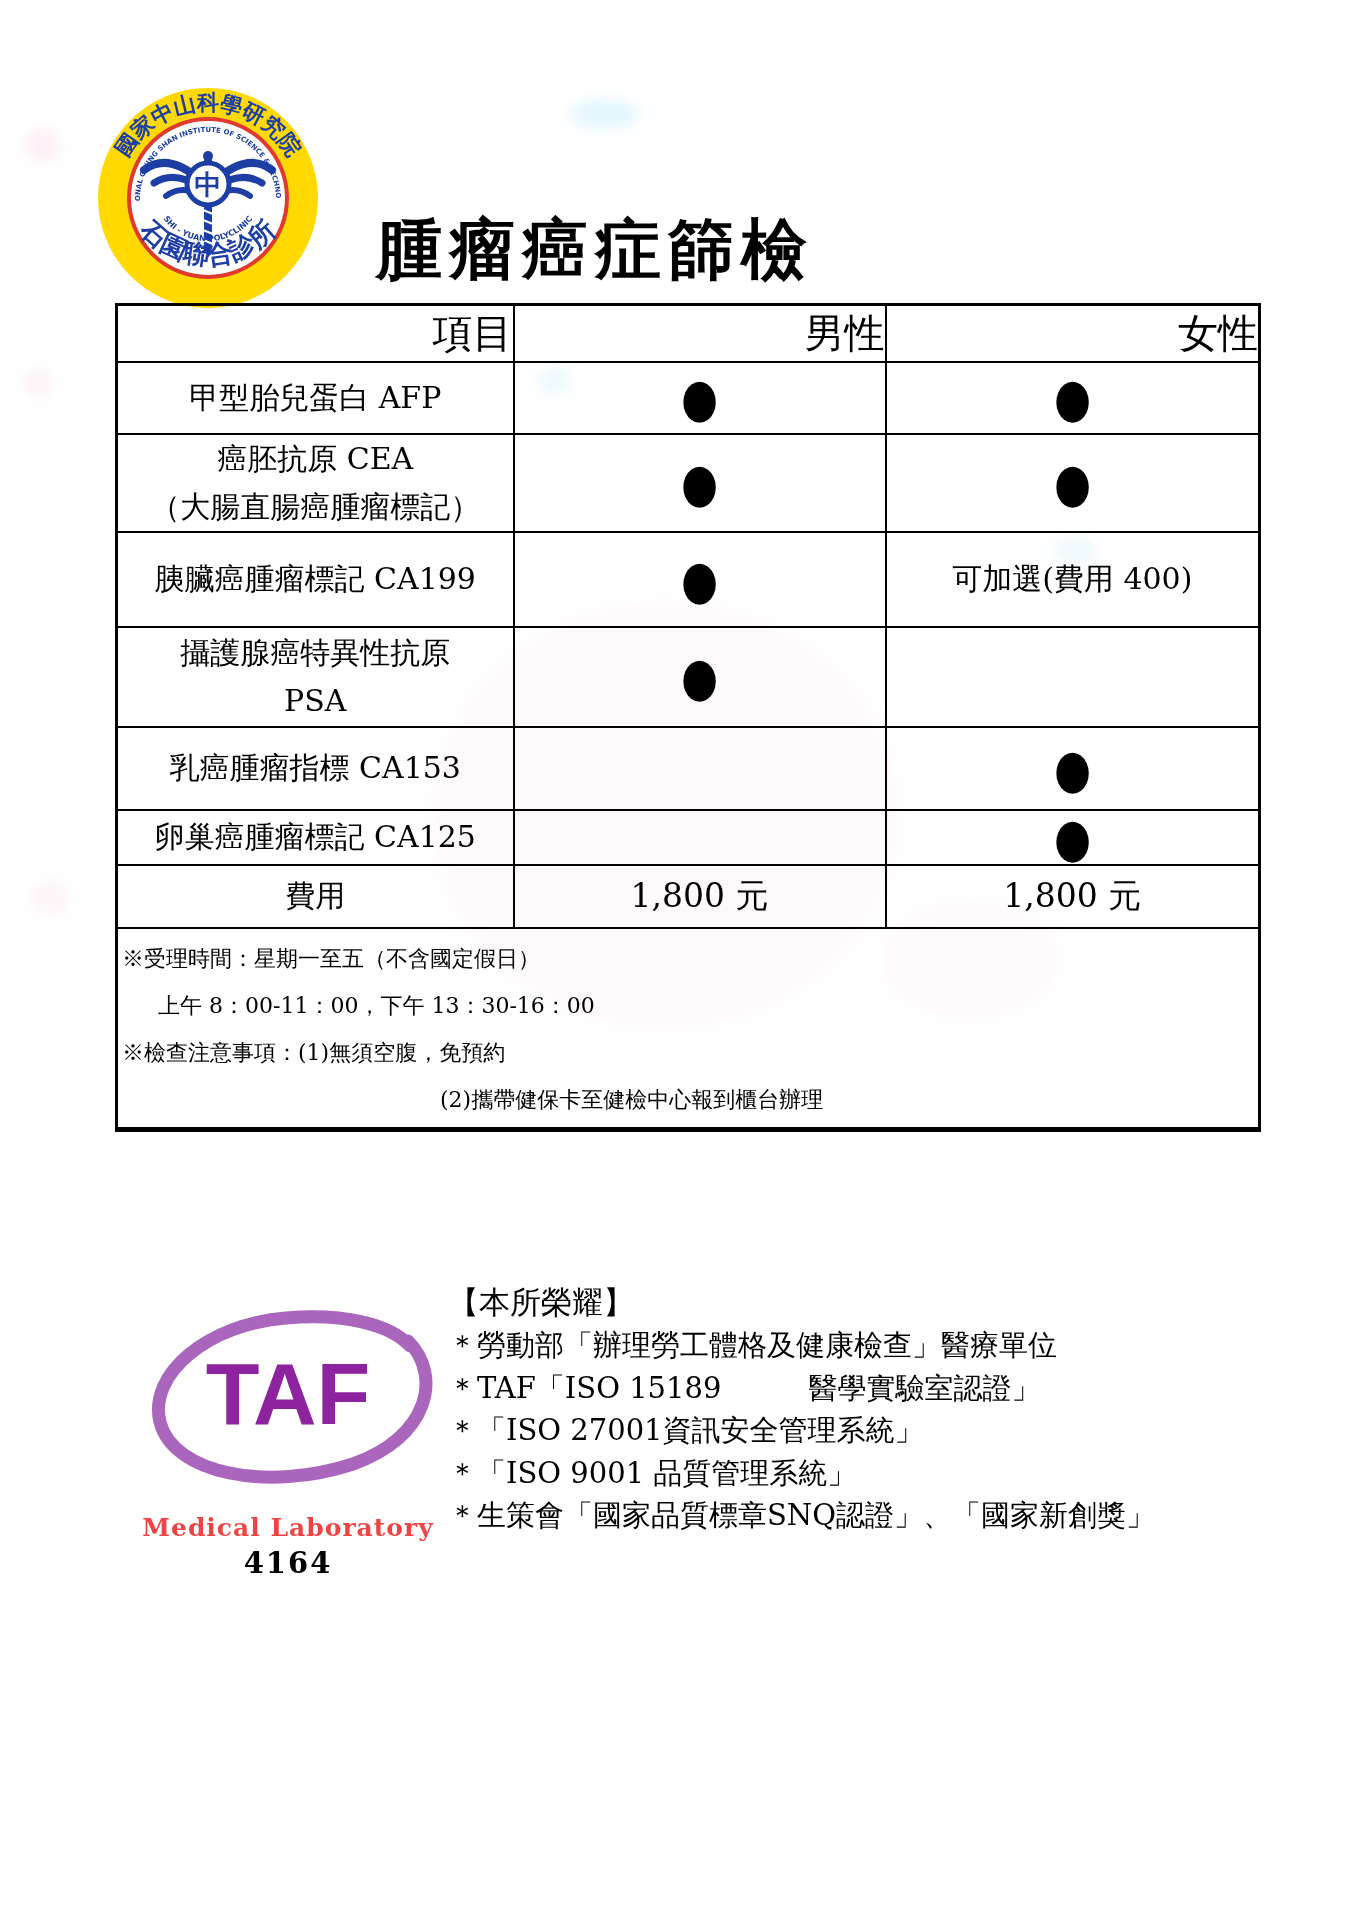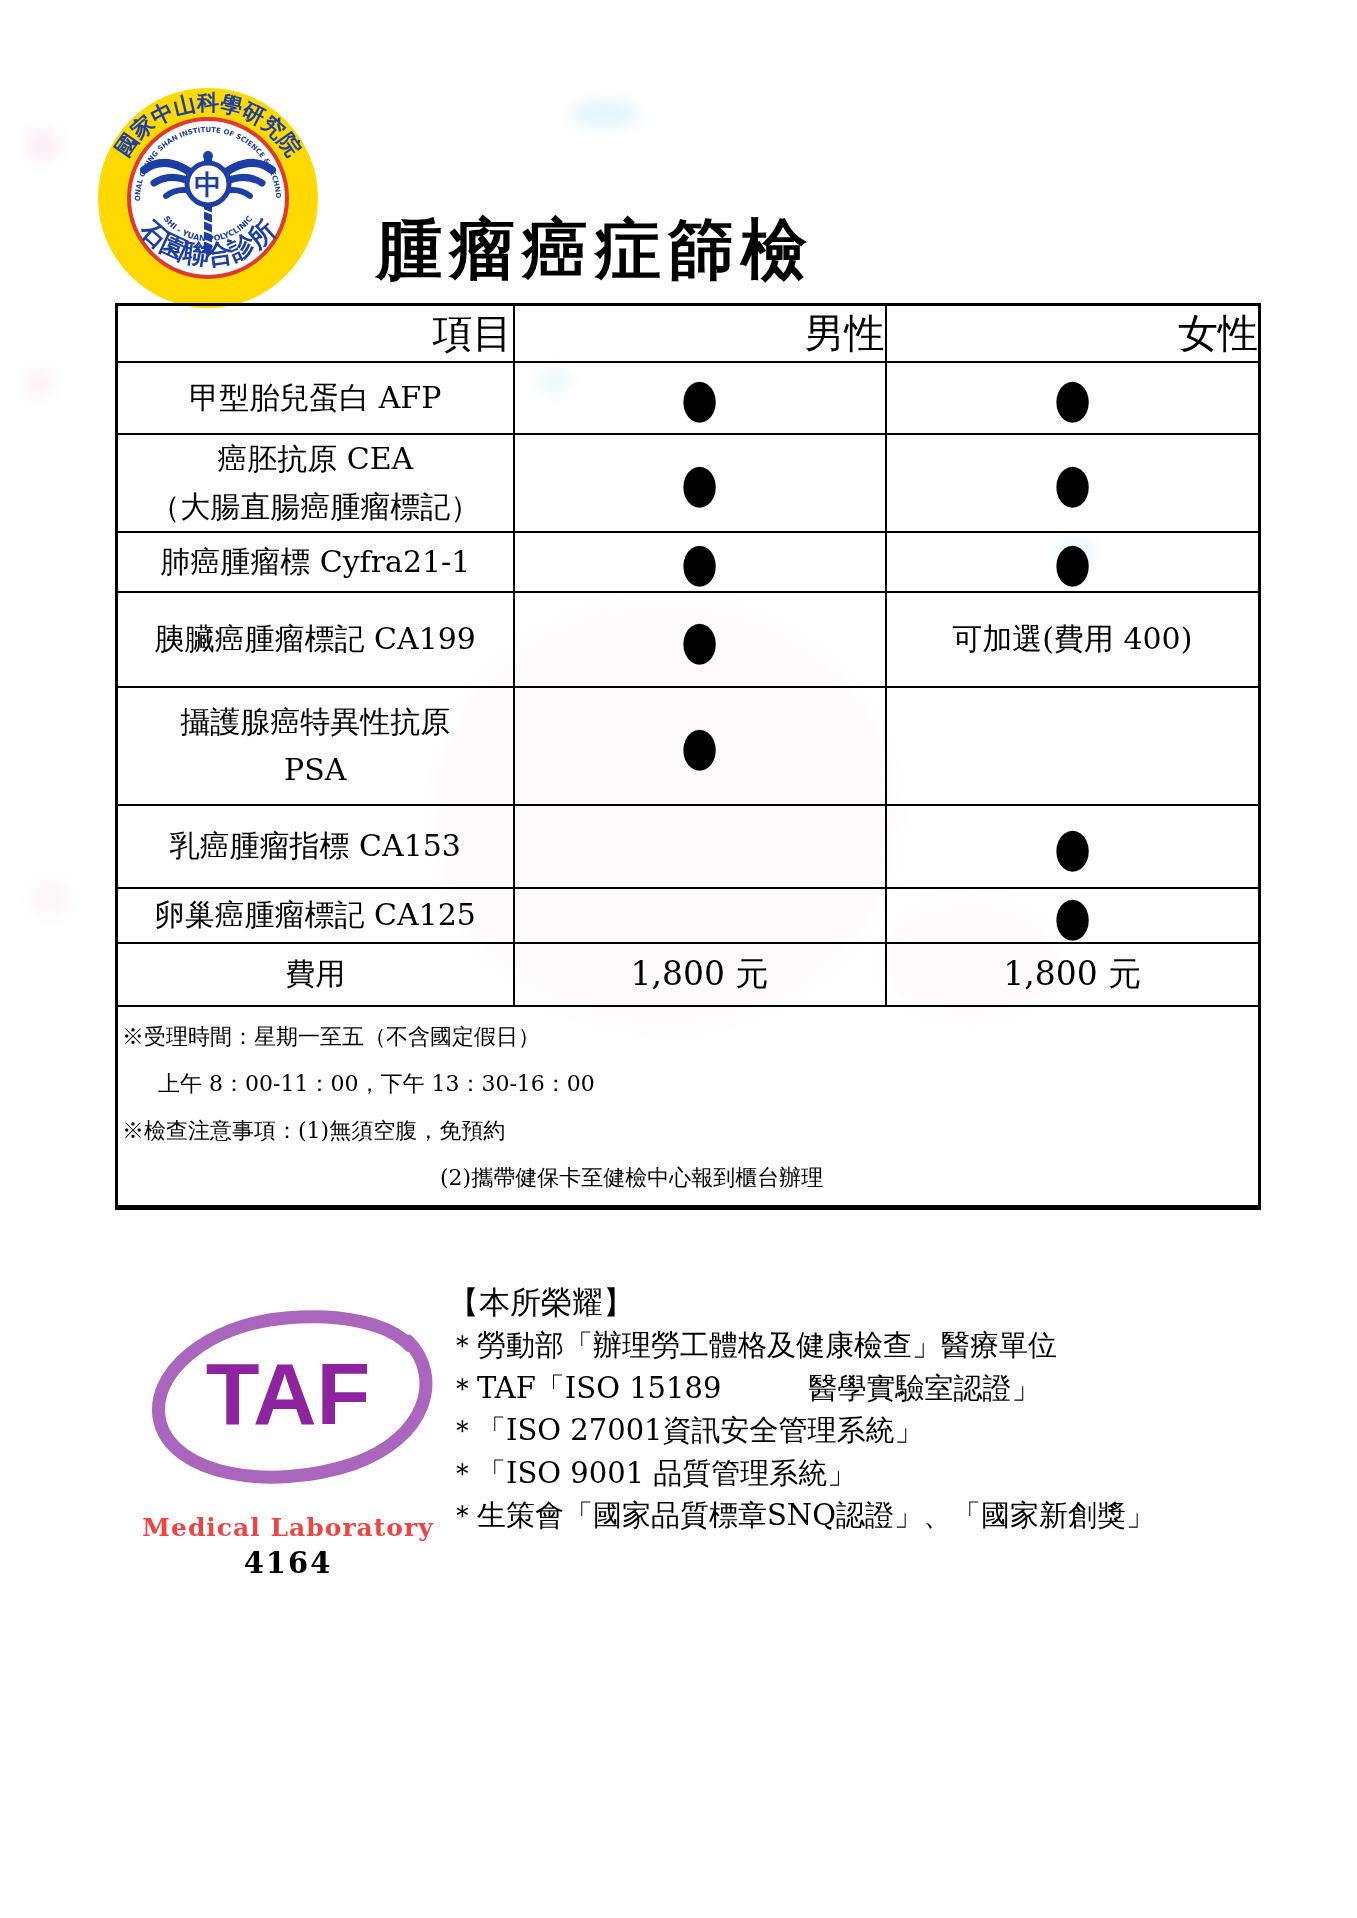--- a/index.html
+++ b/index.html
@@ -57,21 +57,21 @@
     transform-origin: center;
   }
   td.addon { font-size: 30px; }
   td.fee   { font-size: 33px; }
 
   tr.rh-head  { height: 55px; }
   tr.rh-afp   { height: 72px; }
   tr.rh-cea   { height: 77px; }
   tr.rh-cyfra { height: 60px; }
   tr.rh-ca199 { height: 95px; }
-  tr.rh-psa   { height: 118px; }
+  tr.rh-psa   { height: 100px; }
   tr.rh-ca153 { height: 83px; }
   tr.rh-ca125 { height: 55px; }
   tr.rh-fee   { height: 63px; }
   tr.rh-notes { height: 197px; }
 
   td.notes-cell {
     text-align: left;
     padding: 6px 8px 4px 0;
     font-size: 22px;
     border-bottom: 5px solid #000;
@@ -169,25 +169,20 @@
       <td class="mark"><span>●</span></td>
     </tr>
     <tr class="rh-cea">
       <td class="item-cell">
         <span class="item-line">癌胚抗原 CEA</span>
         <span class="item-line">（大腸直腸癌腫瘤標記）</span>
       </td>
       <td class="mark"><span>●</span></td>
       <td class="mark"><span>●</span></td>
     </tr>
-    <tr class="rh-cyfra">
-      <td class="item-cell">肺癌腫瘤標 Cyfra21-1</td>
-      <td class="mark"><span>●</span></td>
-      <td class="mark"><span>●</span></td>
-    </tr>
     <tr class="rh-ca199">
       <td class="item-cell">胰臟癌腫瘤標記 CA199</td>
       <td class="mark"><span>●</span></td>
       <td class="addon">可加選(費用 400)</td>
     </tr>
     <tr class="rh-psa">
       <td class="item-cell">
         <span class="item-line">攝護腺癌特異性抗原</span>
         <span class="item-line">PSA</span>
       </td>

